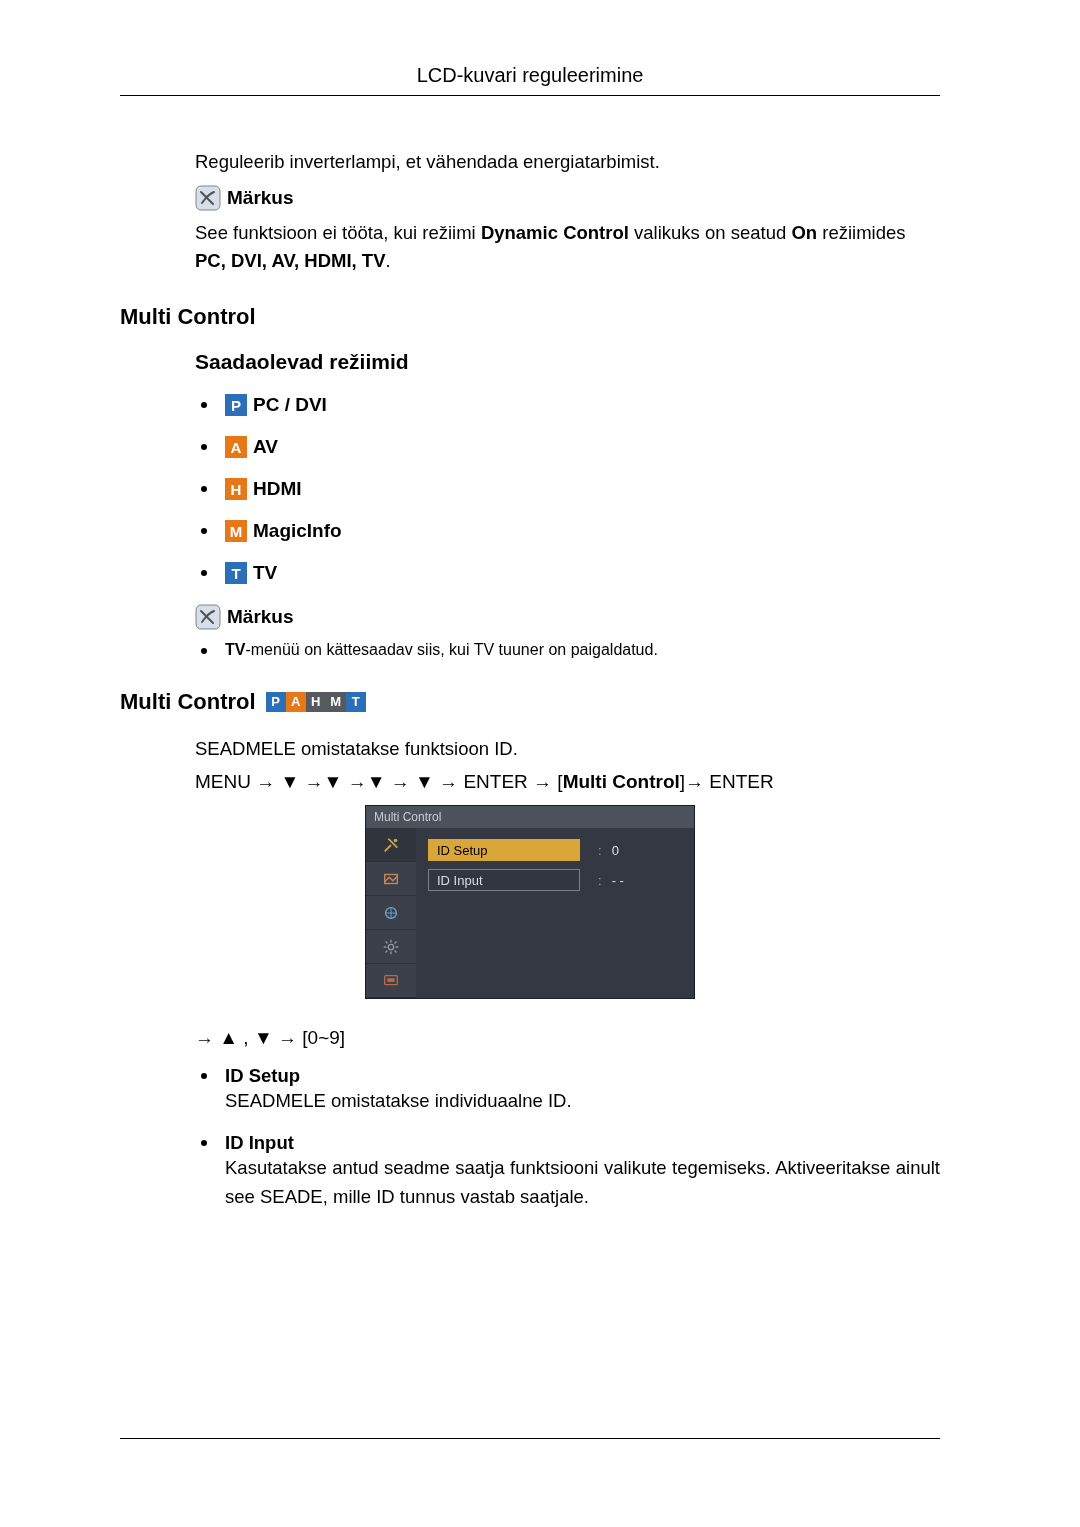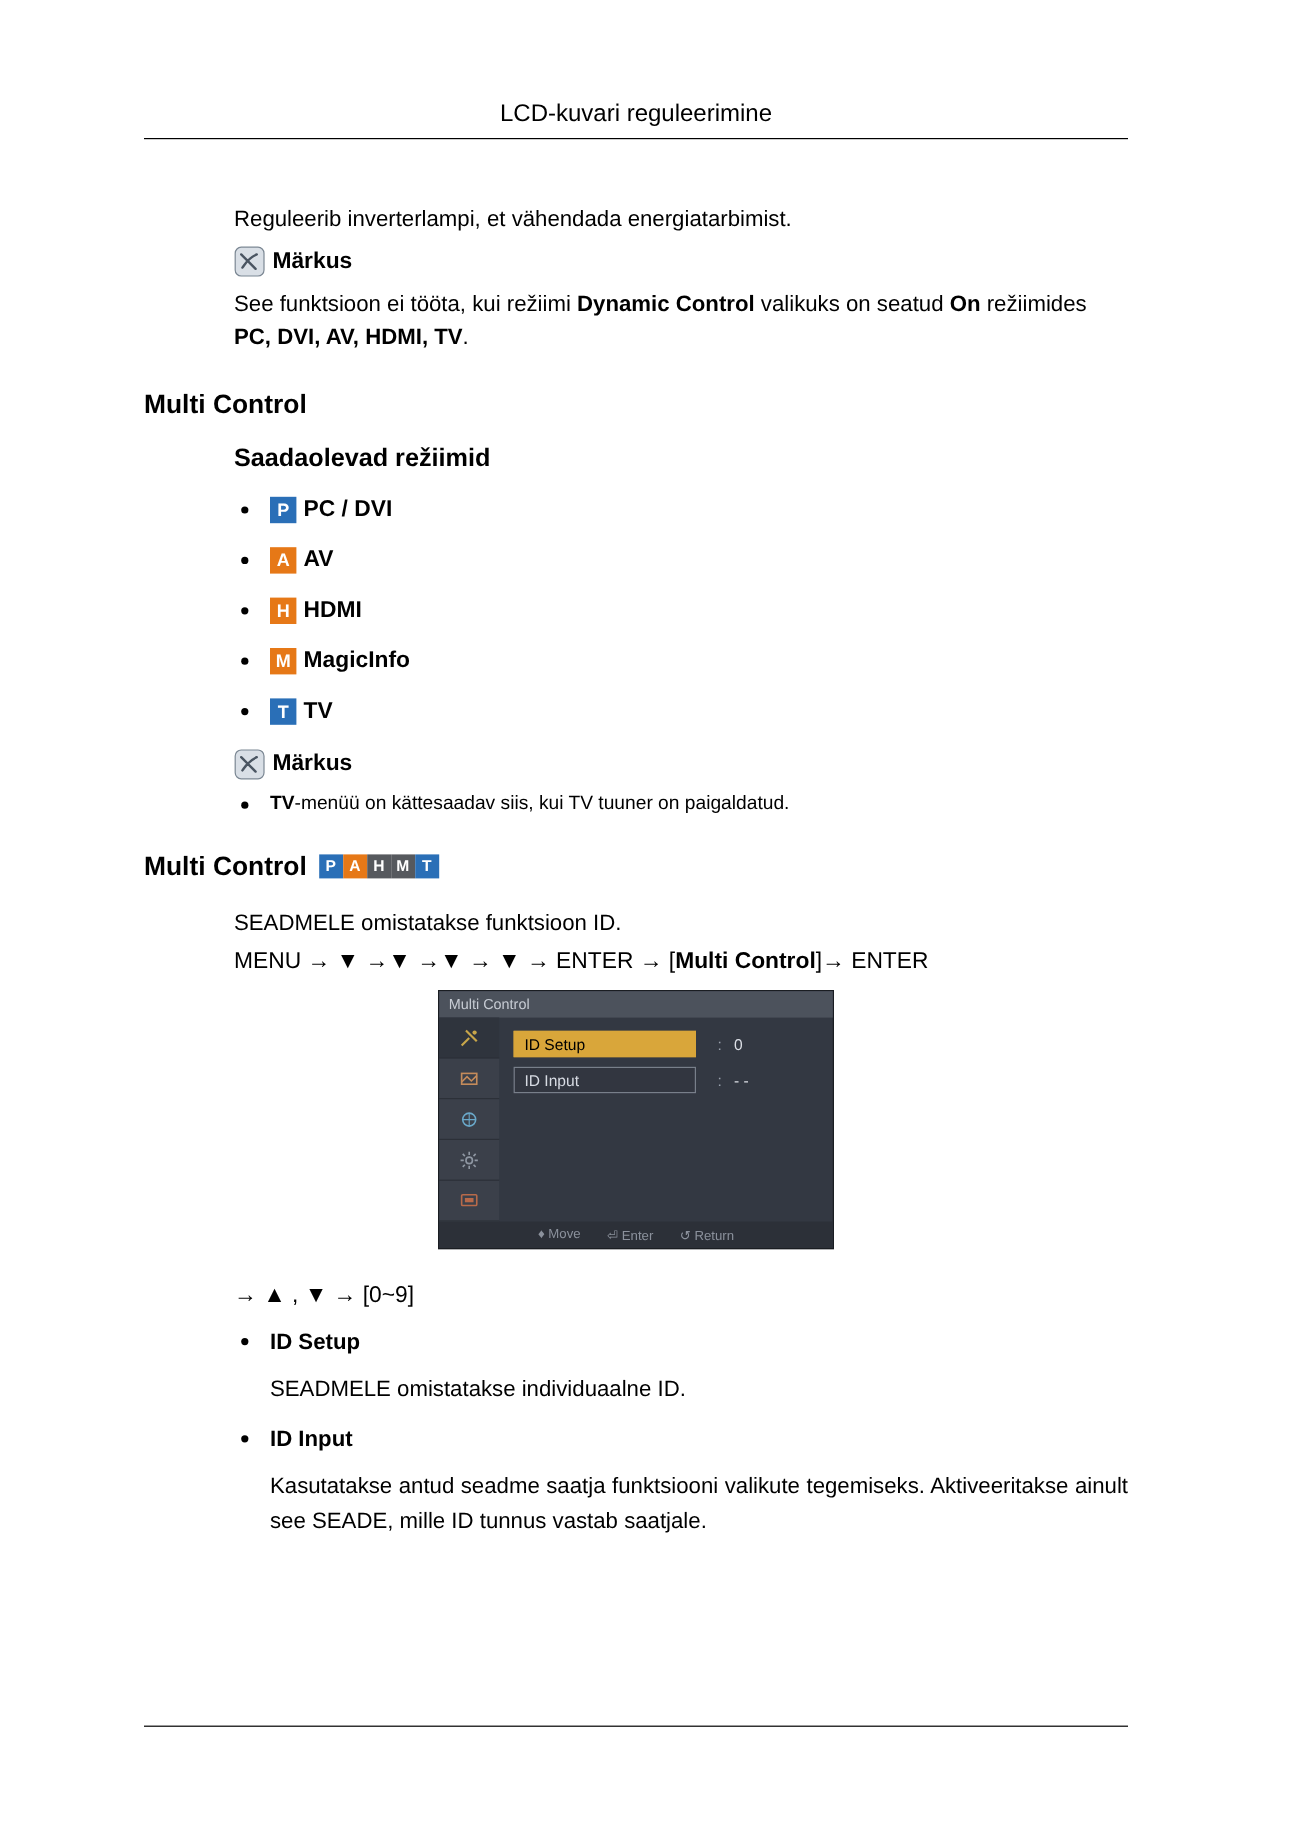--- a/index.html
+++ b/index.html
@@ -1,17 +1,17 @@
 <!DOCTYPE html>
 <html><head>
 <meta charset="utf-8">
 <style>
   * { box-sizing: border-box; margin: 0; padding: 0; }
   html, body { width: 1080px; height: 1527px; background: #fff; font-family: Arial, Helvetica, sans-serif; color: #000; }
-  .page { width: 1060px; height: 1527px; padding: 84px 120px 0 120px; position: relative; }
+  .page { width: 1060px; height: 1527px; padding: 64px 120px 0 120px; position: relative; }
   .header-title { text-align: center; font-size: 20px; margin-bottom: 8px; }
   .header-rule { border: none; border-top: 1px solid #000; margin-bottom: 52px; }
   .body-text { font-size: 18.5px; line-height: 1.55; margin-left: 75px; margin-right: 5px; margin-bottom: 8px; }
   .note-row { display: flex; align-items: center; margin-left: 75px; margin-bottom: 8px; }
   .note-icon { width: 26px; height: 26px; margin-right: 6px; }
   .note-label { font-weight: bold; font-size: 19px; }
   .section-h1 { font-size: 22px; font-weight: bold; margin-top: 28px; margin-bottom: 20px; }
   .section-h2 { font-size: 21px; font-weight: bold; margin-left: 75px; margin-bottom: 20px; }
   ul.modes { list-style: none; margin-left: 75px; }
   ul.modes > li { display: flex; align-items: center; margin-bottom: 20px; font-size: 19px; }
@@ -44,21 +44,21 @@
   .osd-row .lbox.active { background: #d9a63a; color: #000; border-color: #d9a63a; }
   .osd-row .colon { margin: 0 10px 0 18px; color: #9aa1ad; }
   .osd-row .val { color: #dcdfe6; }
   .osd-bottom { height: 22px; background: #2c3038; display: flex; align-items: center; justify-content: center; gap: 22px; font-size: 11px; color: #8b919c; }
   .post-nav { font-size: 19px; margin-left: 75px; margin-bottom: 16px; }
   ul.idlist { list-style: none; margin-left: 75px; }
   ul.idlist > li { margin-bottom: 16px; }
   ul.idlist > li .row1 { display: flex; align-items: center; font-size: 18.5px; }
   ul.idlist > li .row1 .dot { width: 6px; height: 6px; border-radius: 50%; background: #000; margin: 0 18px 0 6px; }
   ul.idlist > li .row1 .lbl { font-weight: bold; }
-  ul.idlist > li .desc { margin-left: 30px; margin-top: 14px; font-size: 18.5px; line-height: 1.55; text-align: justify; }
+  ul.idlist > li .desc { margin-left: 30px; font-size: 18.5px; line-height: 1.55; text-align: justify; }
   .footer-rule { position: absolute; left: 120px; right: 120px; bottom: 88px; border: none; border-top: 1px solid #000; }
   .side-icon { width: 18px; height: 18px; }
   .inline-bold { font-weight: bold; }
 </style>
 </head>
 <body>
 
 <div class="page">
 
   <div class="header-title">LCD-kuvari reguleerimine</div>
@@ -206,25 +206,20 @@
             <span class="val">0</span>
           </div>
           <div class="osd-row">
             <div class="lbox">ID  Input</div>
             <span class="colon">:</span>
             <span class="val">- -</span>
           </div>
           <div style="height:70px;"></div>
         </div>
       </div>
-      <div class="osd-bottom">
-        <span>♦ <span>Move</span></span>
-        <span>⏎ <span>Enter</span></span>
-        <span>↺ <span>Return</span></span>
-      </div>
     </div>
   </div>
 
   <div class="post-nav">→ ▲ , ▼ → [0~9]</div>
 
   <ul class="idlist">
     <li>
       <div class="row1">
         <span class="dot"></span>
         <span class="lbl">ID Setup</span>

